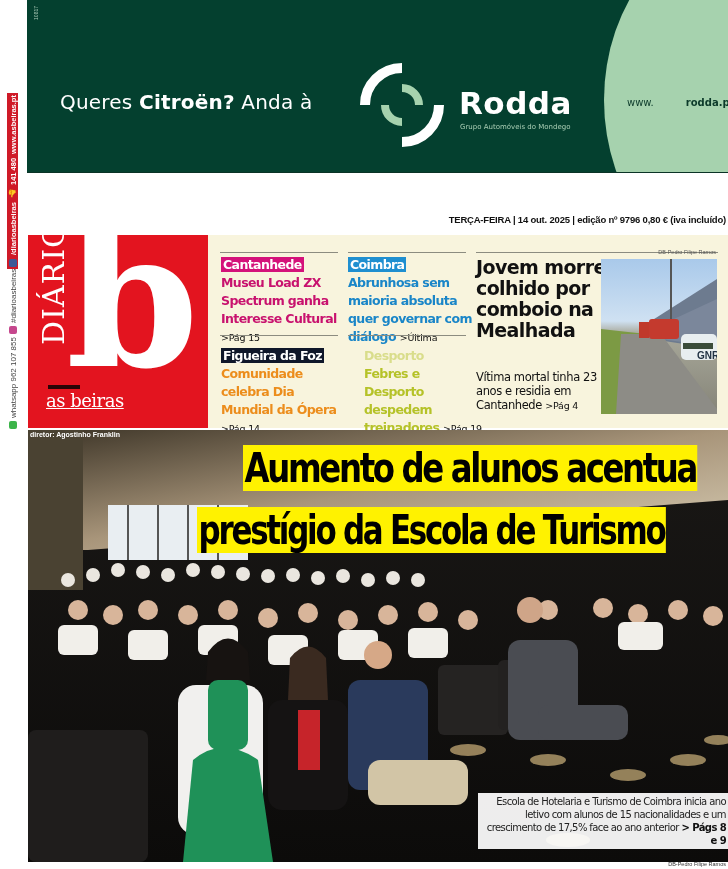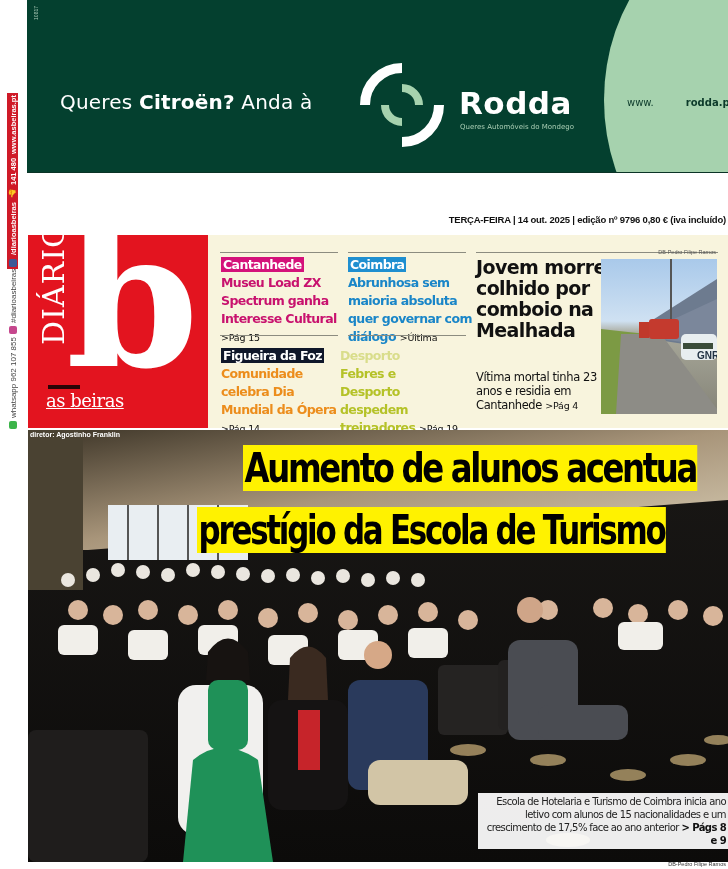--- a/index.html
+++ b/index.html
@@ -135,21 +135,21 @@
 <div class="ad">
   <div class="ad-code">10817</div>
   <div class="ad-left"><span>Queres </span><b>Citroën?</b><span> Anda à</span></div>
   <svg class="ad-logo-mark" viewBox="0 0 90 90">
     <path d="M45 8 A37 37 0 0 0 8 45" stroke="#ffffff" stroke-width="10" fill="none" stroke-linecap="butt"></path>
     <path d="M82 45 A37 37 0 0 1 45 82" stroke="#ffffff" stroke-width="10" fill="none" stroke-linecap="butt"></path>
     <path d="M45 28 A17 17 0 0 1 62 45" stroke="#a6d2ae" stroke-width="8" fill="none"></path>
     <path d="M45 62 A17 17 0 0 1 28 45" stroke="#a6d2ae" stroke-width="8" fill="none"></path>
   </svg>
   <div class="ad-brand">Rodda</div>
-  <div class="ad-brand-sub">Queres Automóveis do Mondego</div>
+  <div class="ad-brand-sub">Grupo Automóveis do Mondego</div>
   <div class="ad-circle"></div>
   <div class="ad-url"><span>www.</span><b>rodda.pt</b></div>
 </div>
 
 <div class="date-strip">TERÇA-FEIRA | 14 out. 2025 | edição nº 9796   0,80 € (iva incluído)</div>
 
 <div class="vsidebar">
   <div class="vs-text">
     <div class="vs-col1">
       <span class="ico-sq" style="background:#3cb44a"></span>
@@ -191,21 +191,21 @@
 
   <div class="rule" style="left:12px; width:118px; top:100px;"></div>
   <div class="rule" style="left:140px; width:118px; top:100px;"></div>
 
   <div class="teaser" style="left:13px; top:112px; width:122px; color:#ec8d1c;">
     <span class="tag" style="background:#0f172a">Figueira da Foz</span><br>
     <span>Comunidade celebra Dia Mundial da Ópera</span>
     <span class="pg">&gt;Pág 14</span>
   </div>
 
-  <div class="teaser" style="left:132px; top:112px; width:118px; color:#b5c228;">
+  <div class="teaser" style="left:156px; top:112px; width:118px; color:#b5c228;">
     <span style="color:#d9dd8b">Desporto</span><br>
     <span>Febres e Desporto despedem treinadores</span>
     <span class="pg">&gt;Pág 19</span>
   </div>
 
   <div class="lead-title">Jovem morre colhido por comboio na Mealhada</div>
   <div class="lead-sub"><span>Vítima mortal tinha 23 anos e residia em Cantanhede</span> <span class="pg">&gt;Pág 4</span></div>
   <div class="lead-credit">DB-Pedro Filipe Ramos</div>
 
   <div class="lead-photo">

